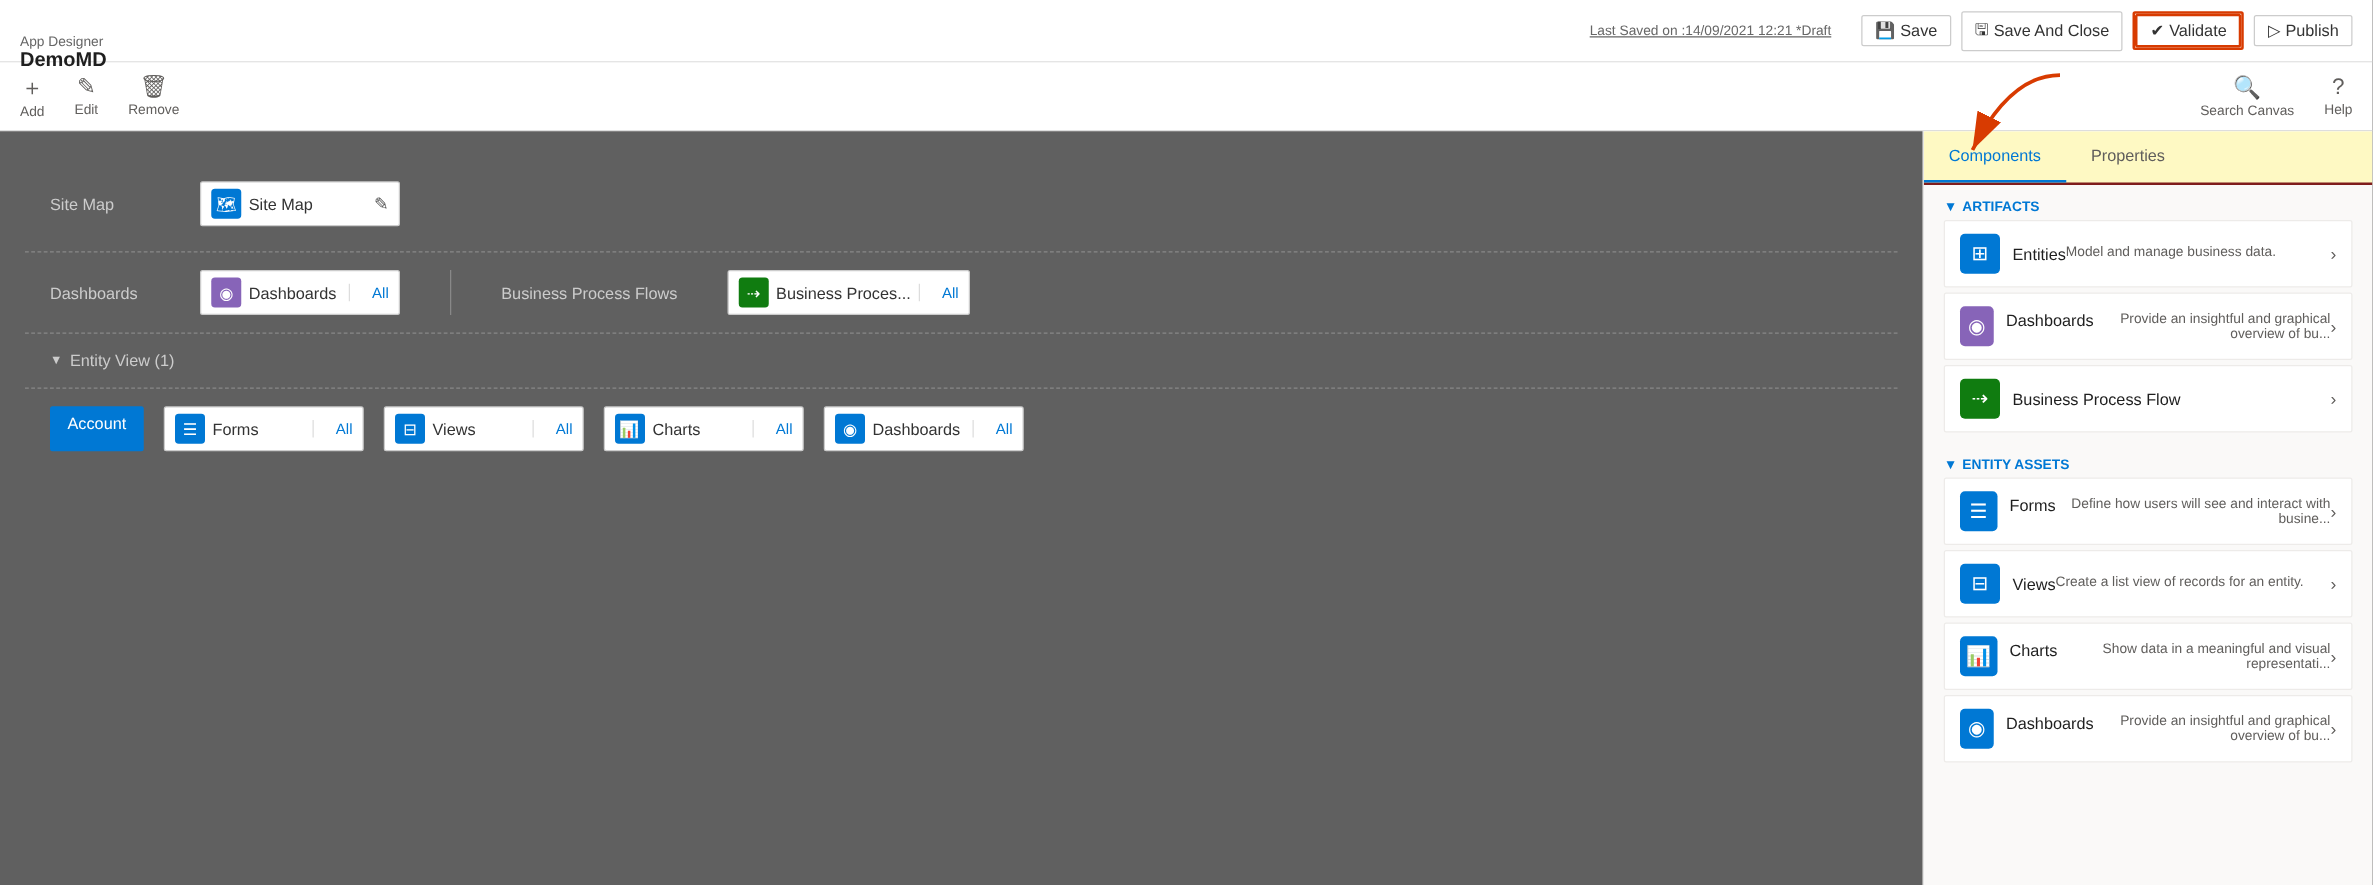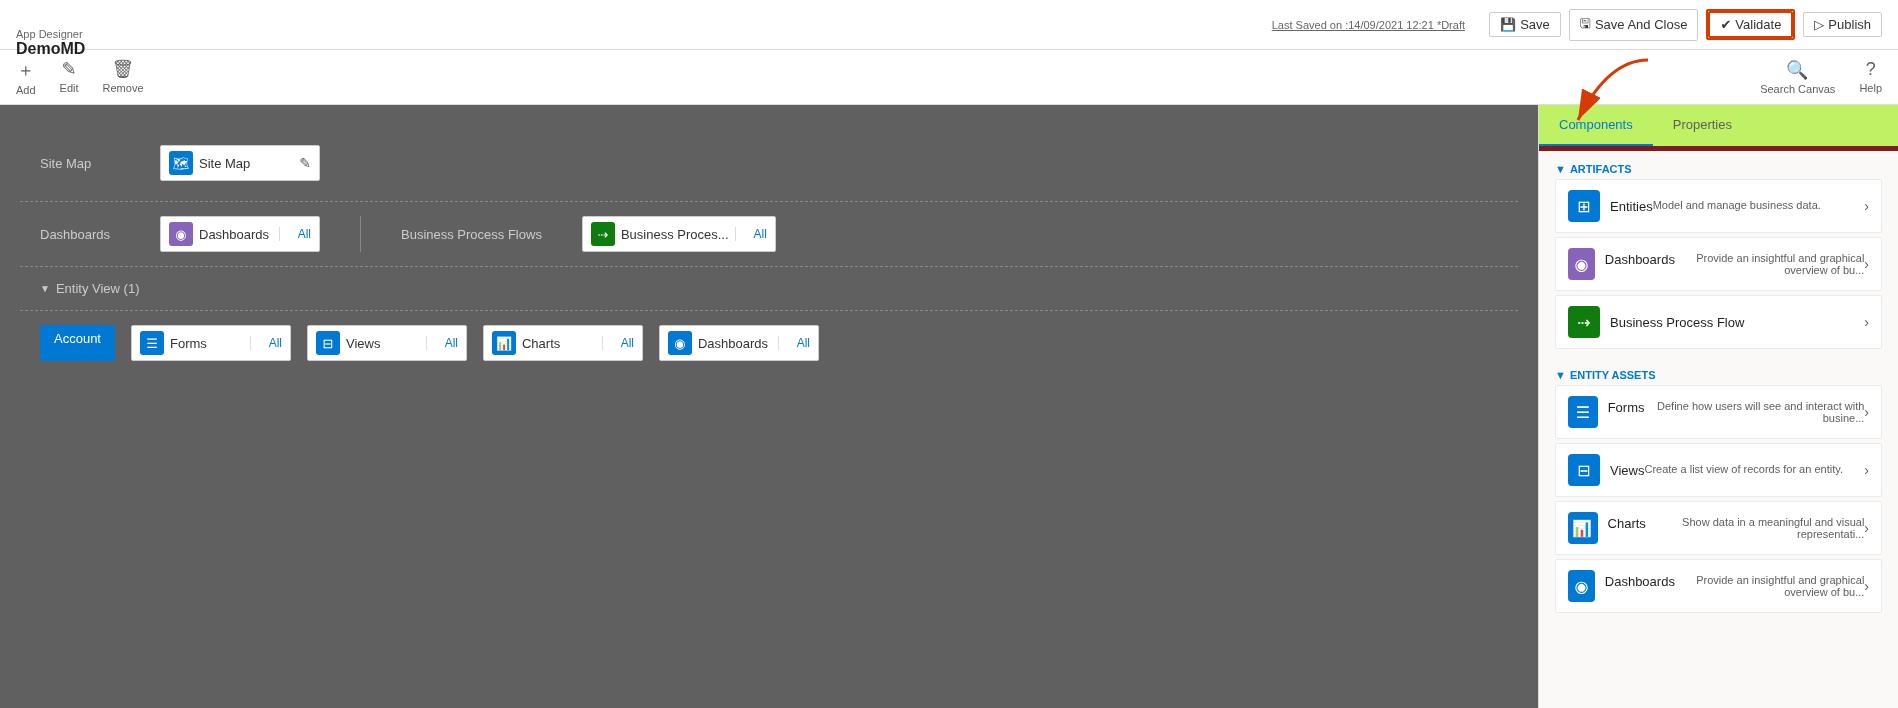--- a/index.html
+++ b/index.html
@@ -162,22 +162,22 @@
     
     .sidebar {
       width: 360px;
       background: #faf9f8;
       border-left: 1px solid #ddd;
       overflow-y: auto;
     }
 
     .sidebar-tabs {
       display: flex;
-      border-bottom: 5px solid #7f1d1d;
-      background: #bef264;
+      border-bottom: 2px solid #7f1d1d;
+      background: #fef9c3;
       text-align: center;
     }
     .sidebar-tab {
       padding: 12px 20px;
       cursor: pointer;
       font-size: 13px;
       color: #605e5c;
       border-bottom: 2px solid transparent;
     }
     .sidebar-tab.active {

